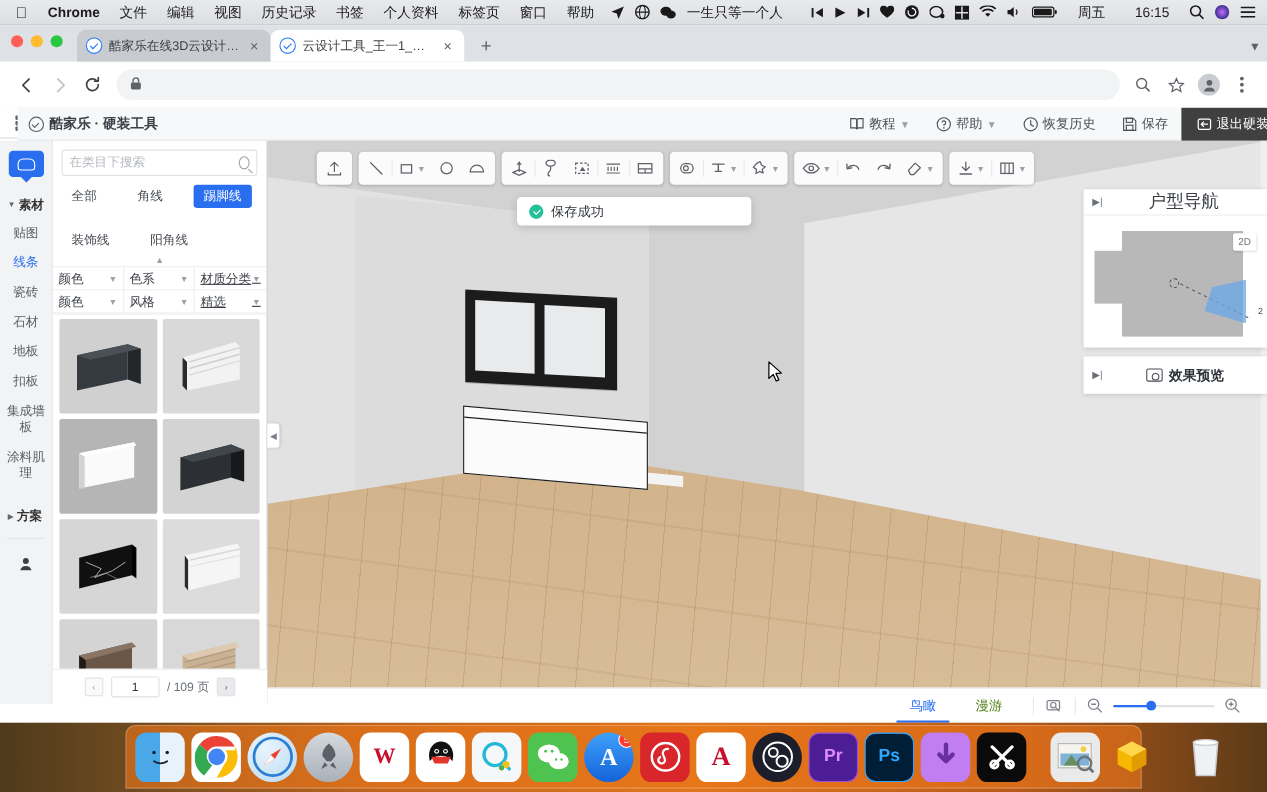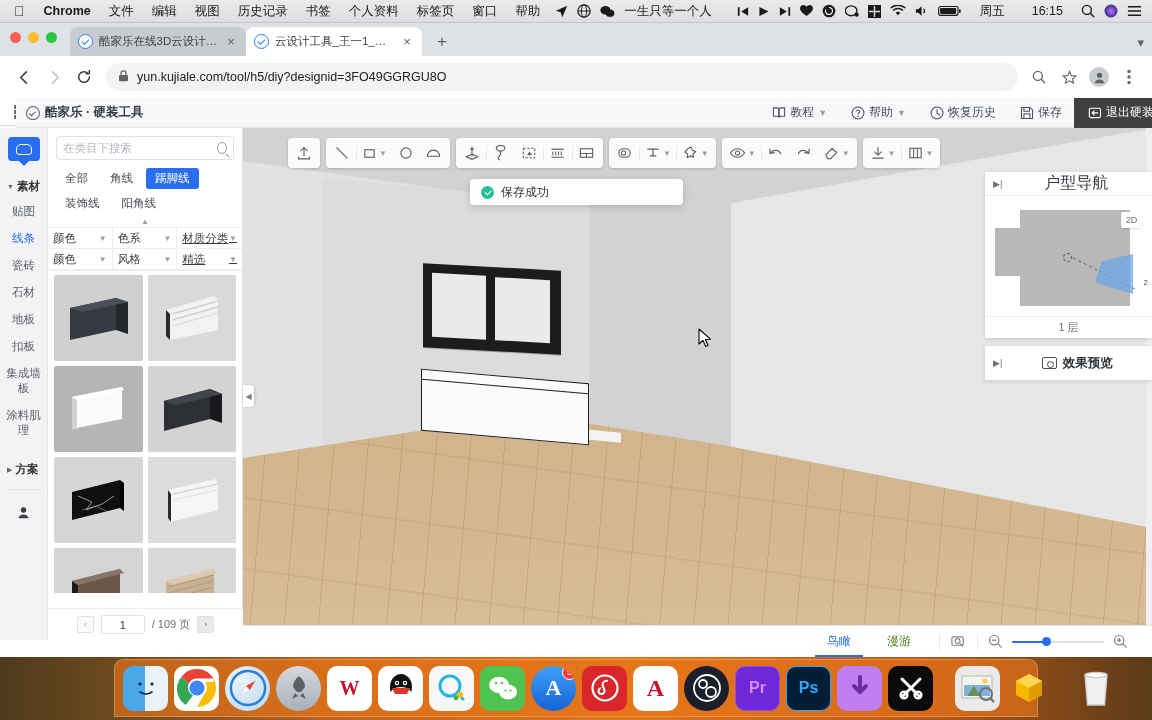--- a/index.html
+++ b/index.html
@@ -118,21 +118,21 @@
      background:#fff; border-right:1px solid #e0e2e5; }
   .searchwrap{ padding:8px 8px 6px; }
   .searchbox{ height:24px; border:1px solid #dfe1e4; border-radius:3px; display:flex;
      align-items:center; padding:0 6px; }
   .searchbox input{ flex:1 1 auto; border:0; outline:0; font-size:11.5px; color:#333;
      font-family:inherit; background:transparent; }
   .searchbox input::placeholder{ color:#b5b9bf; }
   .mag{ width:12px;height:12px; border:1.4px solid #9aa0a8; border-radius:50%; position:relative;}
   .mag:after{content:"";position:absolute;right:-4px;bottom:-3px;width:5px;height:1.4px;
      background:#9aa0a8;transform:rotate(45deg);}
-  .chips{ display:flex; flex-wrap:wrap; gap:4px; padding:2px 8px 0; }
+  .chips{ display:flex; flex-wrap:wrap; gap:19px; padding:2px 8px 0; }
   .chip{ padding:3px 9px; font-size:11.5px; color:#454a51; border-radius:3px; }
   .chip.active{ background:#2a6ef0; color:#fff; }
   .collapse-bar{ text-align:center; color:#9aa0a8; font-size:8px; padding:3px 0 1px;
      border-bottom:1px solid #eceef0; }
   .filters{ display:grid; grid-template-columns:repeat(3,1fr); border-bottom:1px solid #eceef0; }
   .fcell{ height:21px; display:flex; align-items:center; justify-content:space-between;
      padding:0 5px; font-size:11.5px; color:#3b3f45; border-right:1px solid #eceef0;
      border-bottom:1px solid #eceef0; }
   .fcell:nth-child(3n){ border-right:0;text-decoration:underline; }
   .fcell .cv{ font-size:8px; color:#9aa0a8; }
@@ -425,21 +425,20 @@
             <path d="M15 1.6V5.4h-3.8" fill="none" stroke="#3c4043" stroke-width="1.7" stroke-linecap="round" stroke-linejoin="round"></path>
           </svg>
       </div>
       <div class="omnibox">
         <span class="lock">
           <svg width="11" height="12" viewBox="0 0 11 12">
               <rect x="1" y="5" width="9" height="6.3" rx="1.3" fill="#5f6368"></rect>
               <path d="M3 5V3.3a2.5 2.5 0 0 1 5 0V5" fill="none" stroke="#5f6368" stroke-width="1.3"></path>
             </svg>
         </span>
-        <span class="omni-url">yun.kujiale.com/tool/h5/diy?designid=3FO49GGRGU8O</span>
       </div>
       <div class="omni-icons">
         <span class="i">
           <svg width="14" height="14" viewBox="0 0 15 15">
               <circle cx="6.3" cy="6.3" r="4.8" fill="none" stroke="#5f6368" stroke-width="1.4"></circle>
               <path d="M9.9 9.9 14 14" stroke="#5f6368" stroke-width="1.5"></path>
             </svg>
         </span>
         <span class="i">
           <svg width="15" height="15" viewBox="0 0 16 16">
@@ -909,21 +908,20 @@
         <span class="mm-shape"></span>
         <span class="mm-shape2"></span>
         <span class="badge2d">2D</span>
         <span class="mm-cam"></span>
         <svg style="position:absolute;left:6px;top:6px" width="155" height="110">
           <line x1="82" y1="56" x2="146" y2="88" stroke="#5b6066" stroke-width="1" stroke-dasharray="3,3"></line>
         </svg>
         <span class="mm-fov"></span>
         <span class="mm-label">2</span>
       </div>
-      <div class="rfoot">1 层</div>
     </div>
 
     <div class="rcard">
       <div class="prevrow">
         <span class="exp">▶|</span>
         <span class="ptitle">
           <span class="camico"></span>
           <span>效果预览</span>
         </span>
       </div>
@@ -1060,21 +1058,21 @@
     </div>
 
     <div class="dapp" style="background:#1c1f2b;border-radius:50%">
       <svg width="30" height="30" viewBox="0 0 30 30">
           <circle cx="15" cy="15" r="13" fill="none" stroke="#fff" stroke-width="1.8"></circle>
           <circle cx="11" cy="11" r="4" fill="none" stroke="#fff" stroke-width="1.8"></circle>
           <circle cx="19" cy="19" r="5" fill="none" stroke="#fff" stroke-width="1.8"></circle>
         </svg>
     </div>
 
-    <div class="dapp" style="background:#6d28d9;border:1.5px solid #9a4fd8">
+    <div class="dapp" style="background:#4c1d95;border:1.5px solid #9a4fd8">
       <span style="color:#e08cff;font-weight:bold;font-size:16px">Pr</span>
     </div>
 
     <div class="dapp" style="background:#001e36;border:1.5px solid #31a8ff">
       <span style="color:#31a8ff;font-weight:bold;font-size:16px">Ps</span>
     </div>
 
     <div class="dapp" style="background:#c07ef0">
       <svg width="26" height="28" viewBox="0 0 26 28">
           <path d="M13 3v14M7 12l6 6 6-6" fill="none" stroke="#6a2ea0" stroke-width="4" stroke-linecap="round" stroke-linejoin="round"></path>

